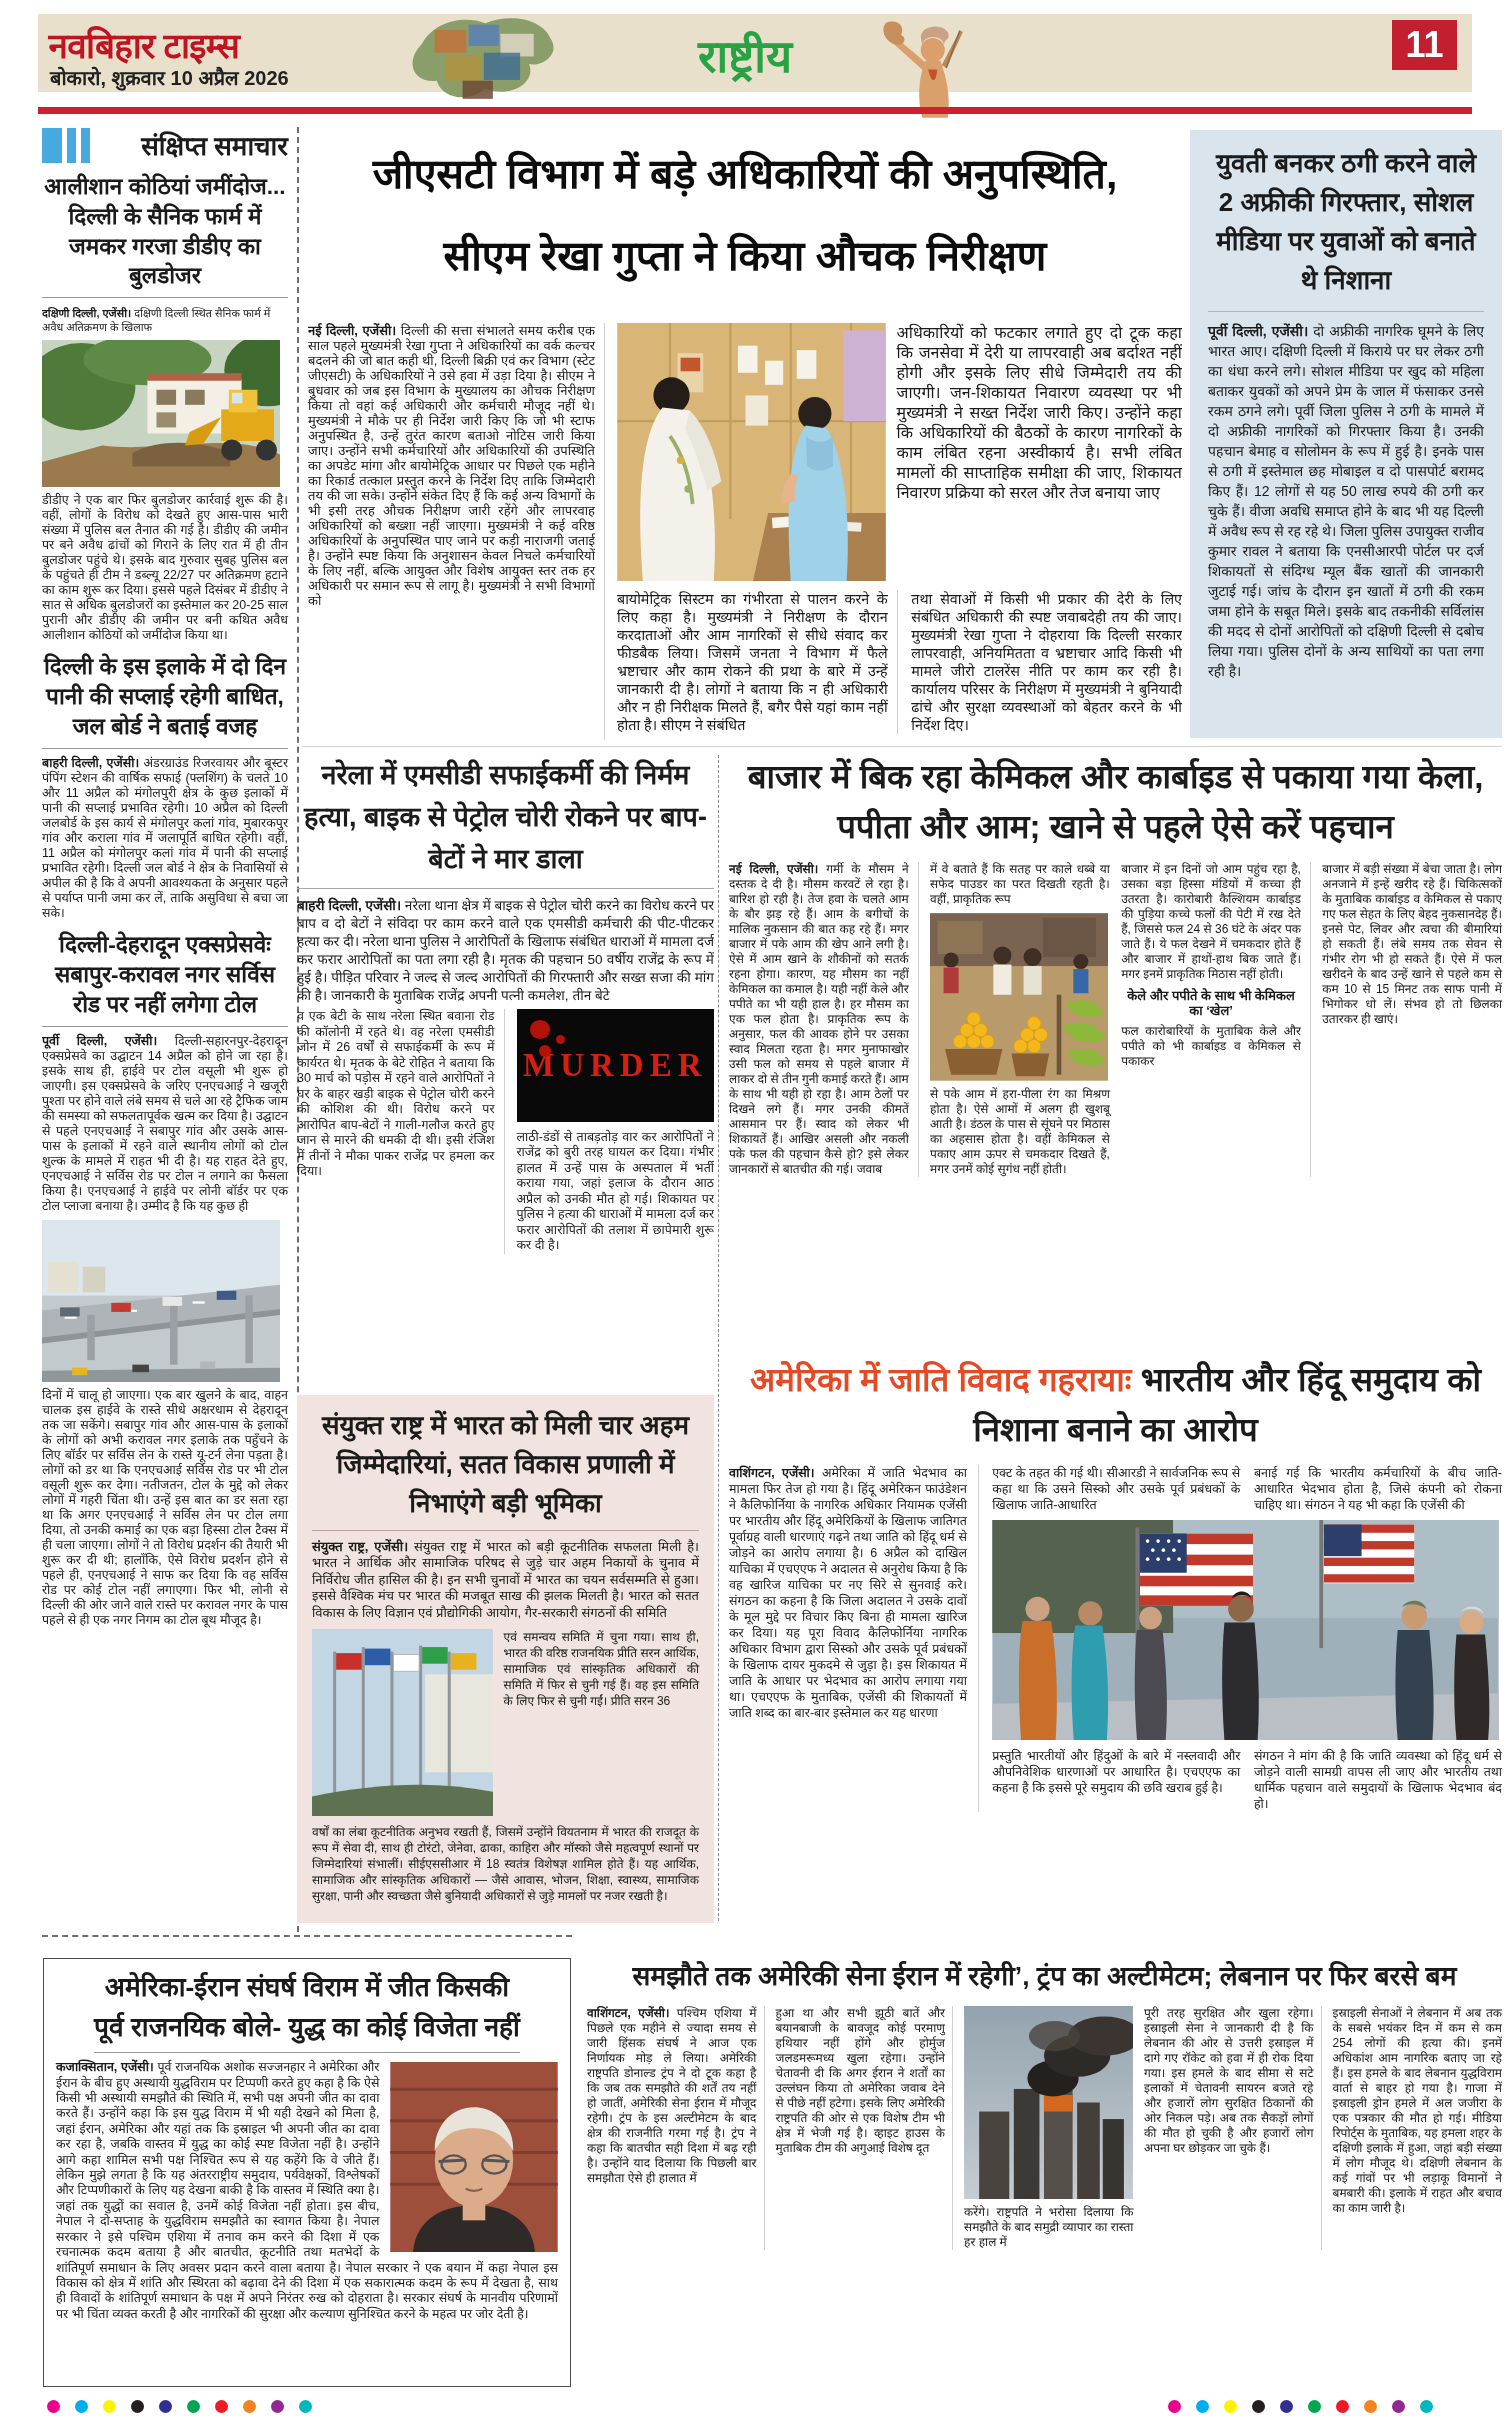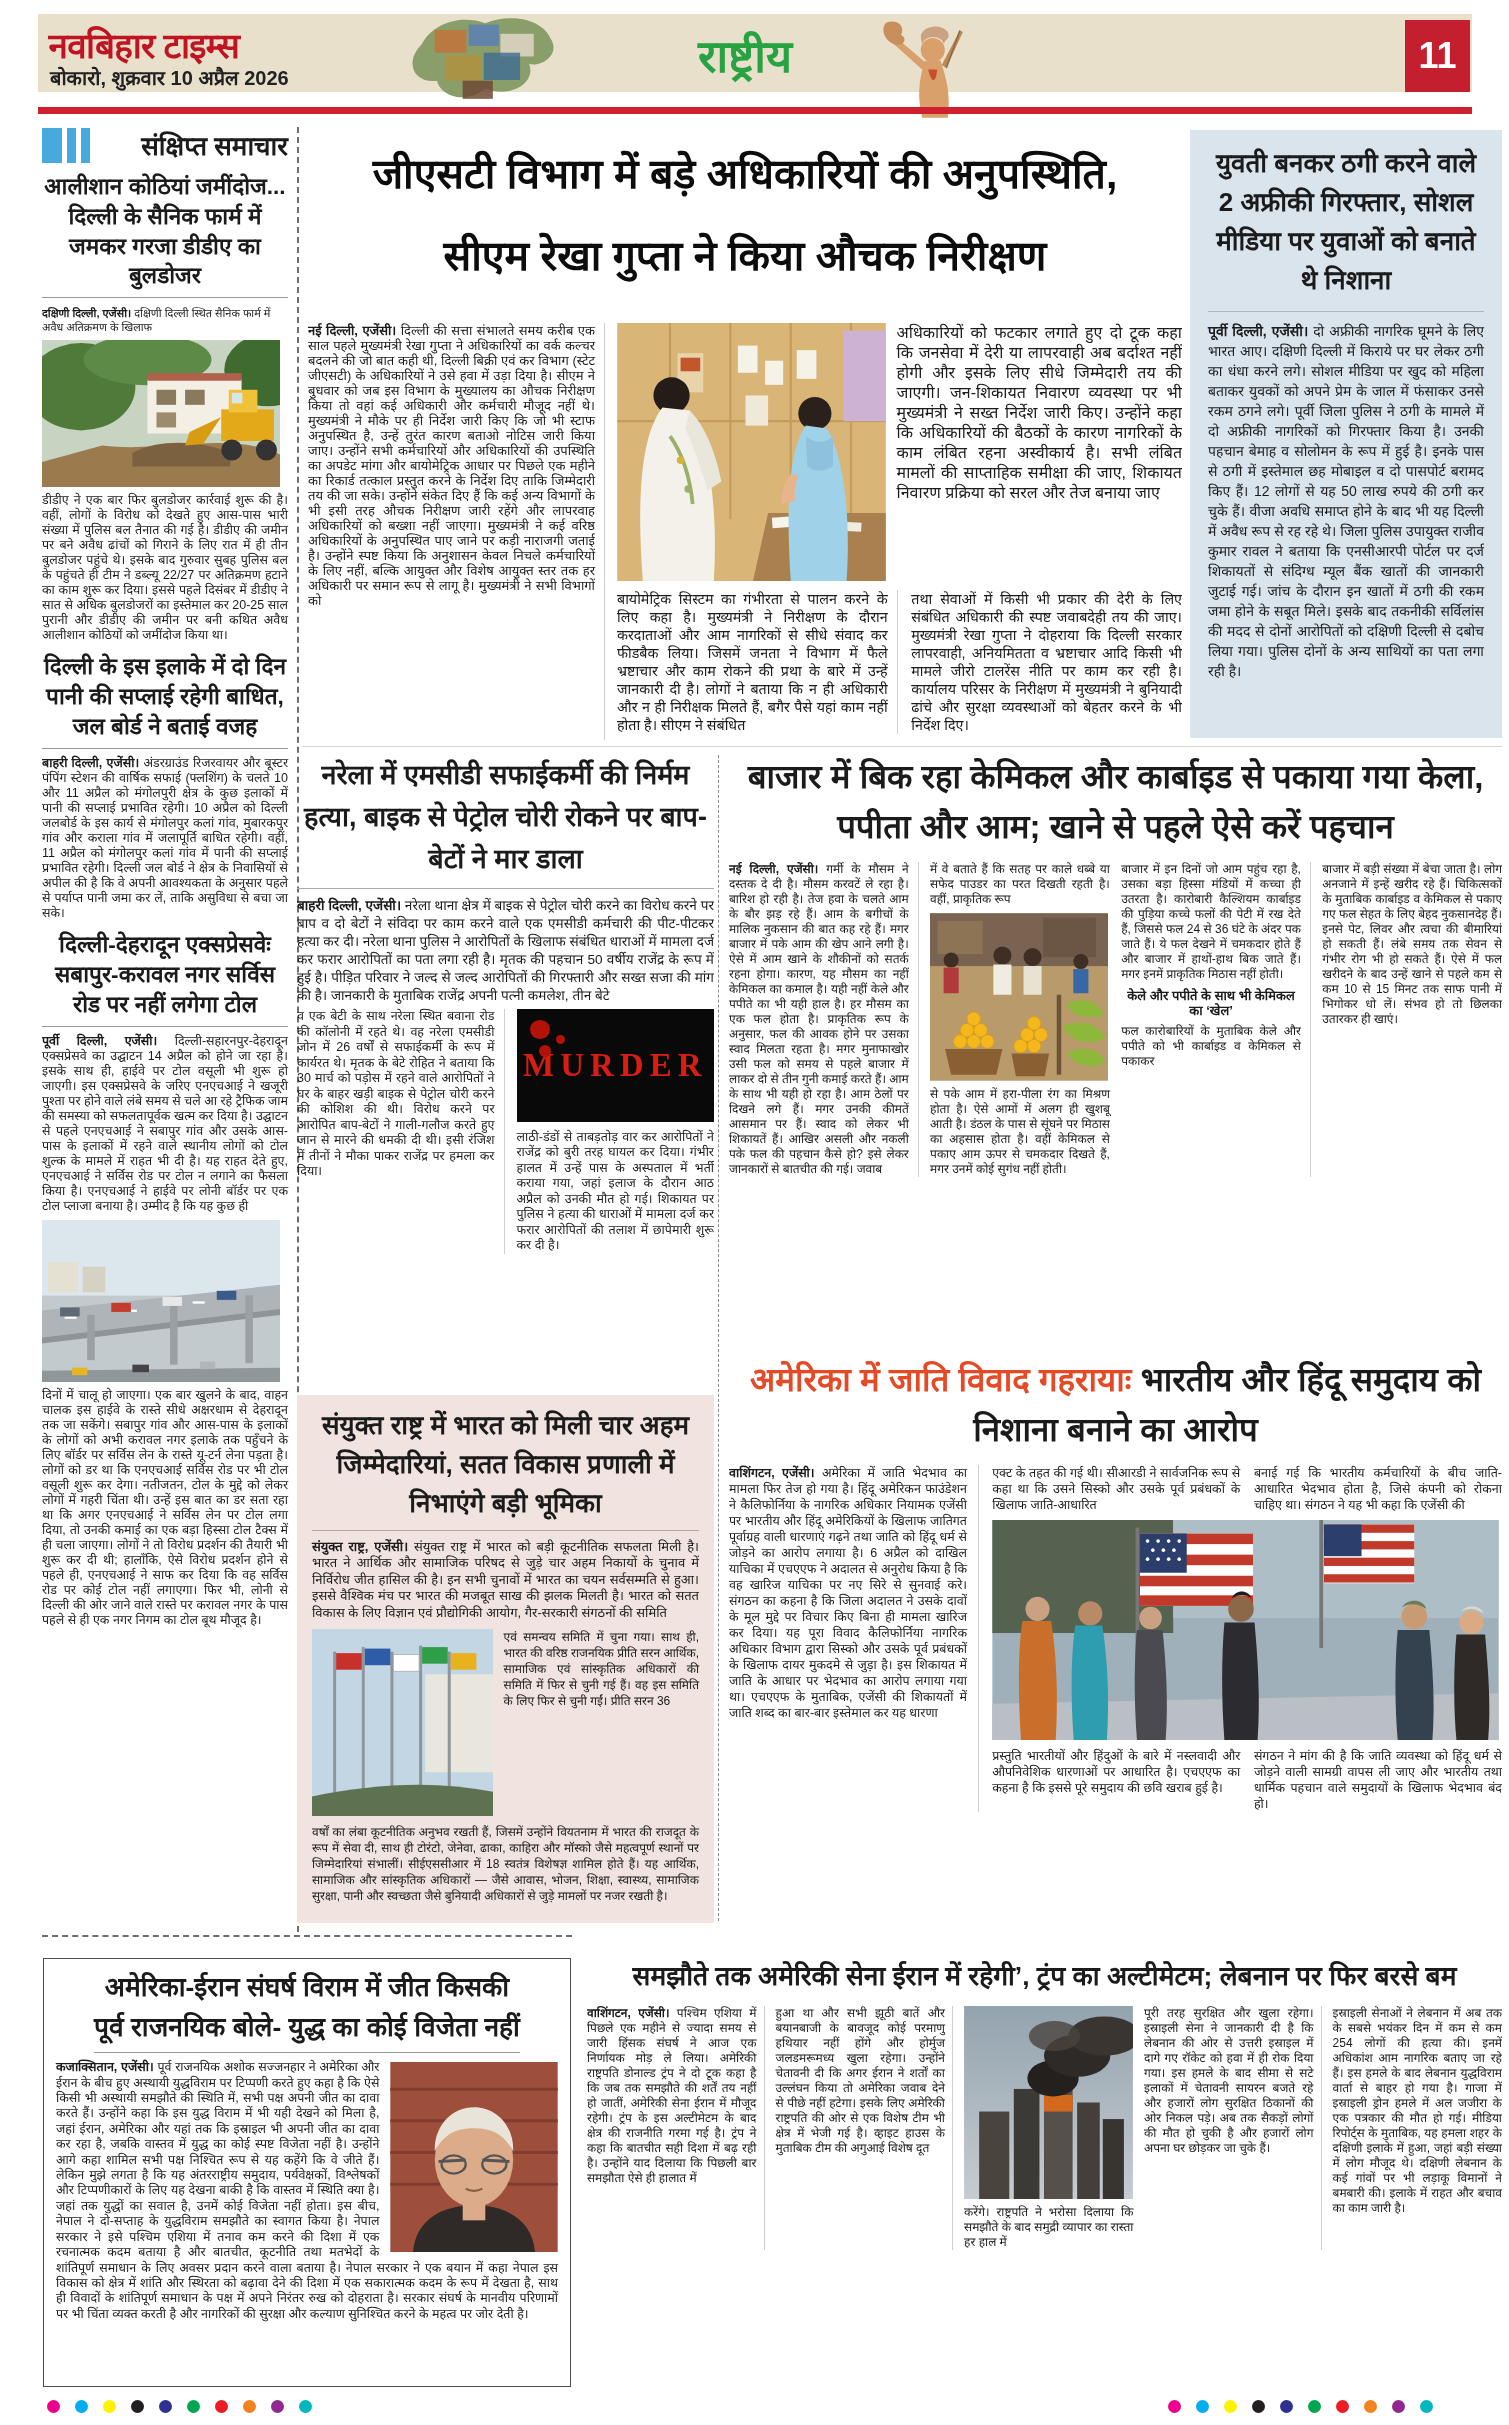--- a/index.html
+++ b/index.html
@@ -5,21 +5,21 @@
   html,body{margin:0;padding:0;background:#e8e8e8;}
   .page{position:relative;width:1509px;height:2426px;background:#ffffff;
         font-family:"Liberation Sans","DejaVu Sans",sans-serif;color:#1b1b1b;overflow:hidden;}
   
   .band{position:absolute;left:38px;top:13.6px;width:1434px;height:78px;background:#e9e0cc;}
   .mast-title{position:absolute;left:10.6px;top:7.5px;font-size:35px;font-weight:800;color:#c01422;letter-spacing:-0.8px;}
   .mast-date{position:absolute;left:12px;top:50px;font-size:20px;font-weight:700;color:#222;}
   .collage{position:absolute;left:355px;top:-3px;}
   .section-name{position:absolute;left:660px;top:10.6px;font-size:45px;font-weight:800;color:#28a343;}
   .statue{position:absolute;left:815px;top:1.5px;}
-  .pagenum{position:absolute;right:2px;top:6px;width:65px;height:72px;background:#c41f2e;color:#fff;
+  .pagenum{position:absolute;right:15px;top:6px;width:65px;height:50px;background:#c41f2e;color:#fff;
            font-size:36px;font-weight:800;display:flex;align-items:center;justify-content:center;}
   .red-rule{position:absolute;left:38px;top:107px;width:1434px;height:6.8px;background:#cf2030;}
   .body-t{text-align:justify;}
   .dl{font-weight:800;}
   .photo{display:block;}
   .colsep{border-right:0.8px solid #cfcfcf;}
   
   .briefs{position:absolute;left:42px;top:127px;width:257px;height:1805px;border-right:2.3px dashed #6e6e6e;
           padding-right:9px;box-sizing:border-box;overflow:hidden;}
   .briefs-head{display:flex;align-items:flex-end;margin-bottom:7.5px;}

